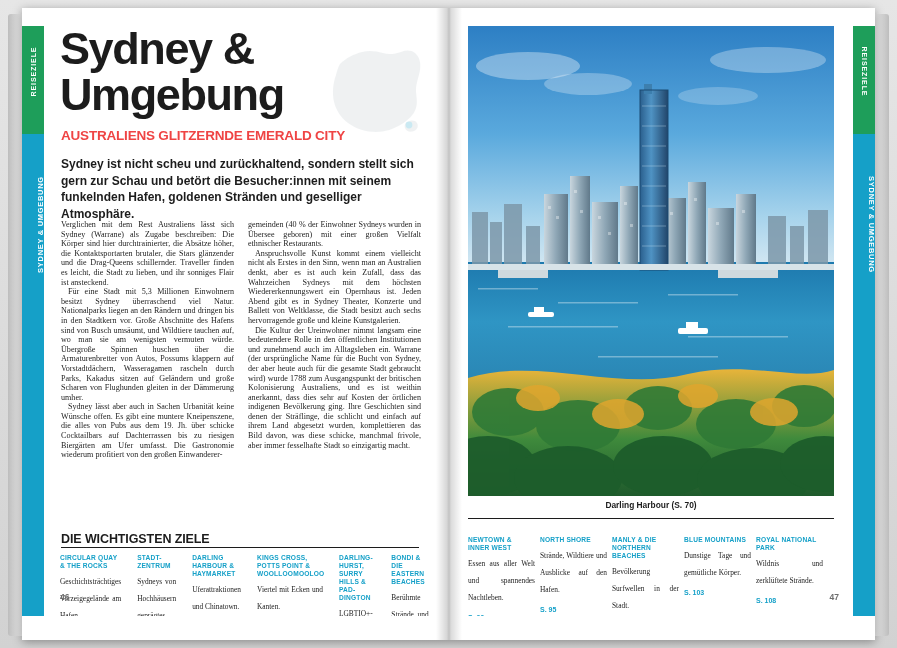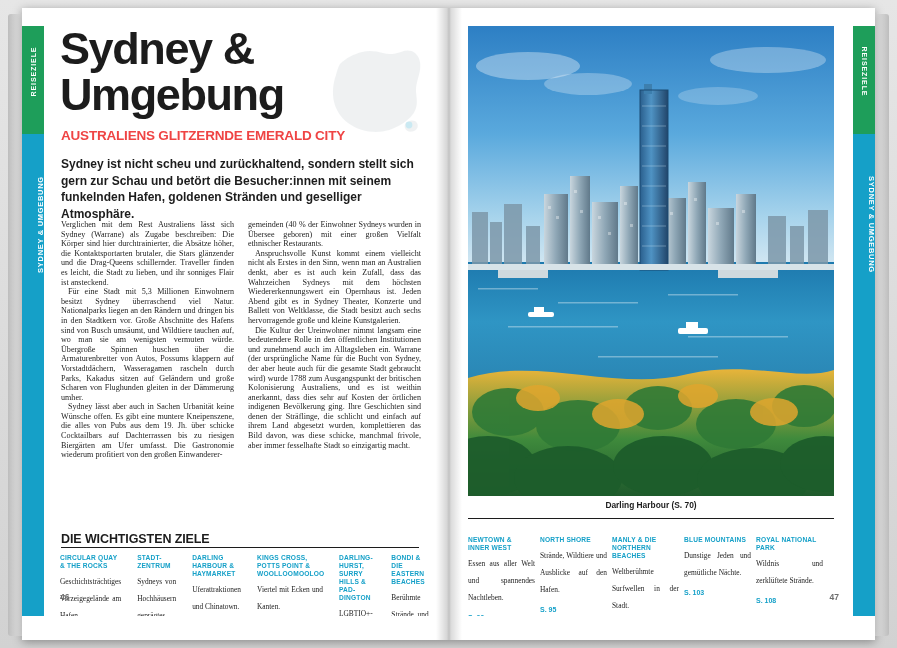--- a/index.html
+++ b/index.html
@@ -371,26 +371,26 @@
           <div class="zd">Essen aus aller Welt und spannendes Nachtleben.</div>
           <span class="zp">S. 90</span>
         </div>
         <div class="ziele-col-r">
           <div class="zt">NORTH SHORE</div>
           <div class="zd">Strände, Wildtiere und Ausblicke auf den Hafen.</div>
           <span class="zp">S. 95</span>
         </div>
         <div class="ziele-col-r">
           <div class="zt">MANLY &amp; DIE NORTHERN BEACHES</div>
-          <div class="zd">Weltberühmte Surfwellen in der Stadt.</div>
+          <div class="zd">Bevölkerung Surfwellen in der Stadt.</div>
           <span class="zp">S. 98</span>
         </div>
         <div class="ziele-col-r">
           <div class="zt">BLUE MOUNTAINS</div>
-          <div class="zd">Dunstige Jeden und gemütliche Nächte.</div>
+          <div class="zd">Dunstige Tage und gemütliche Körper.</div>
           <span class="zp">S. 103</span>
         </div>
         <div class="ziele-col-r">
           <div class="zt">ROYAL NATIONAL PARK</div>
           <div class="zd">Wildnis und zerklüftete Strände.</div>
           <span class="zp">S. 108</span>
         </div>
       </div>
 
       <div class="folio folio-r">47</div>

